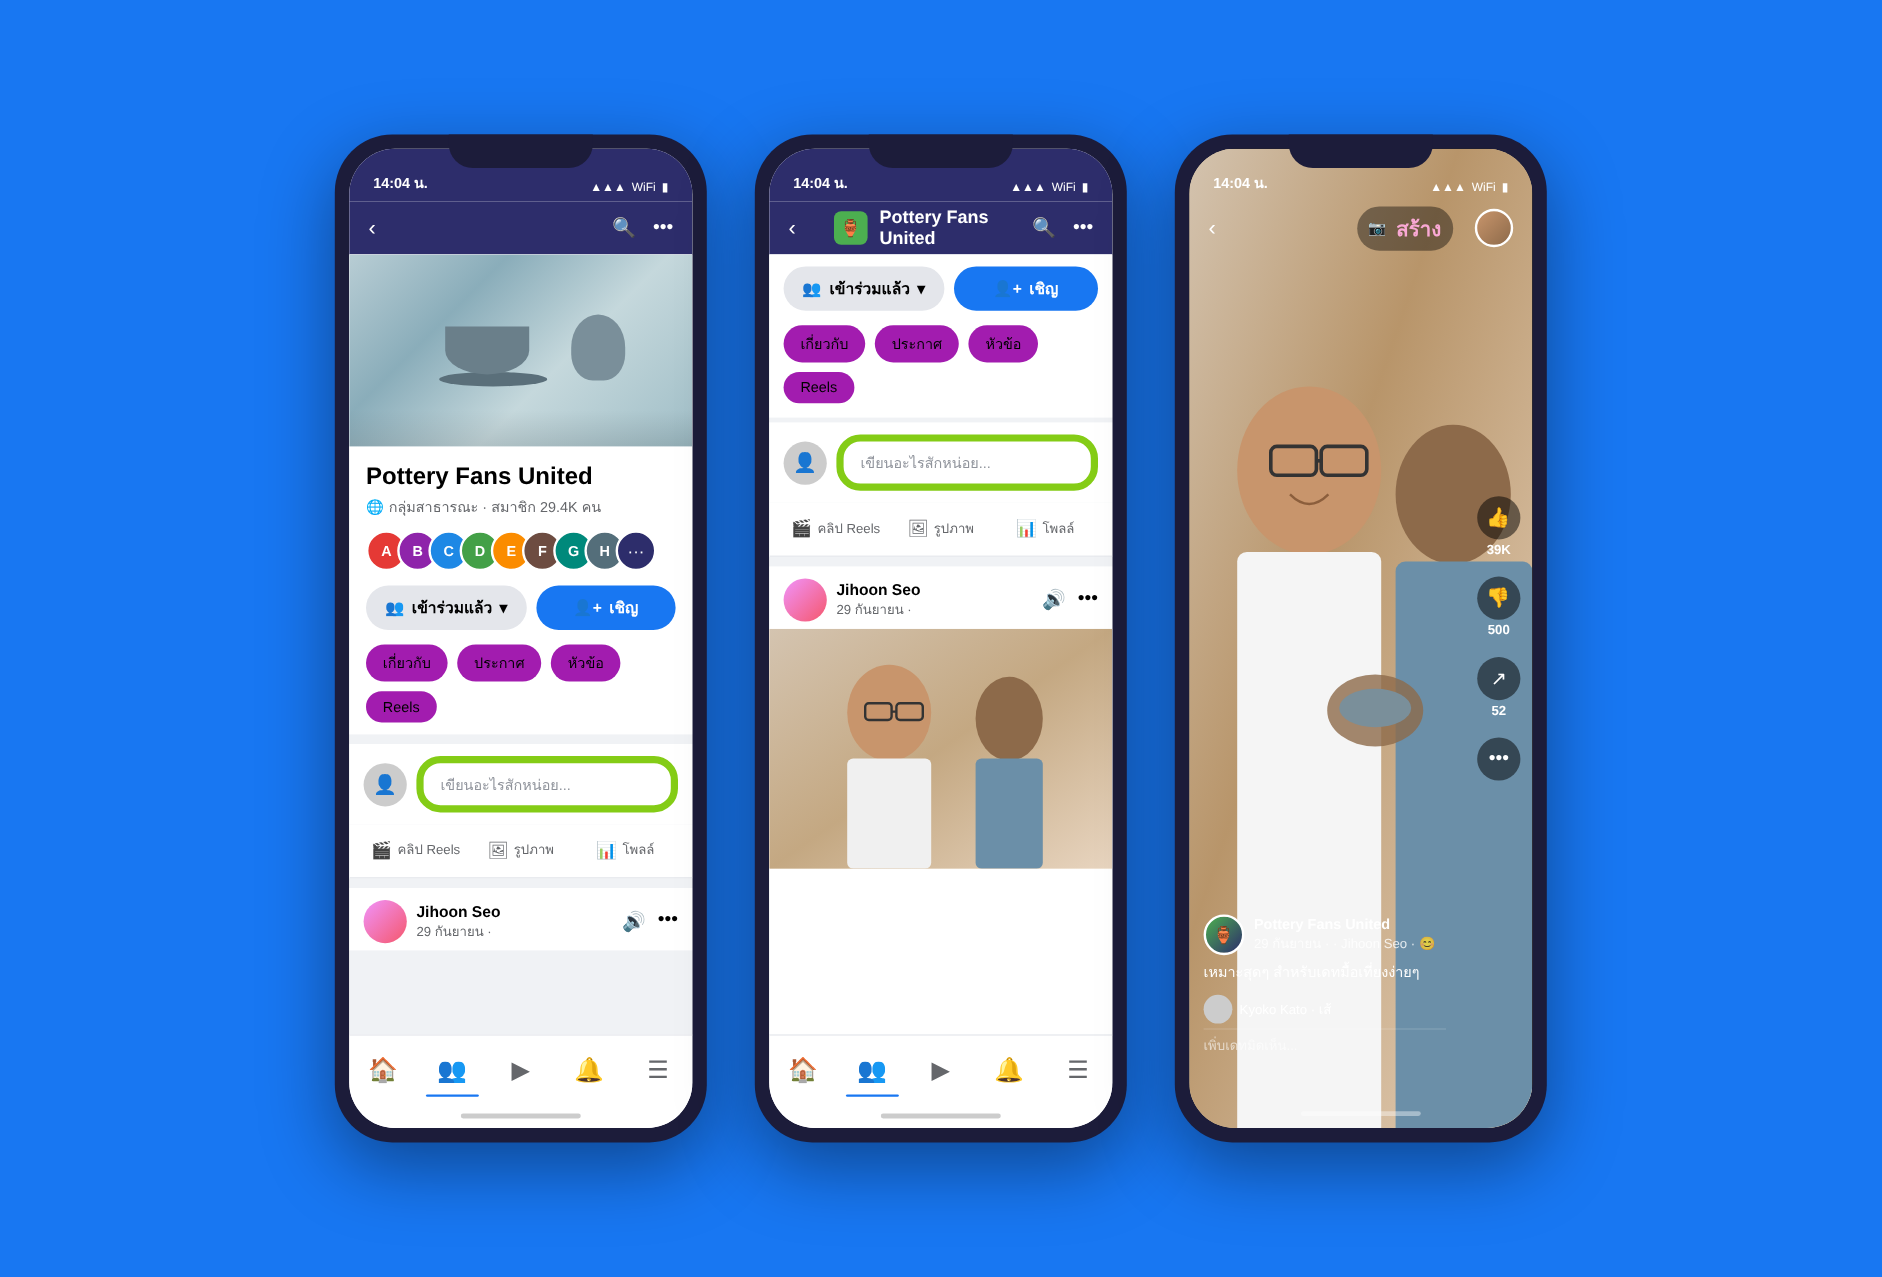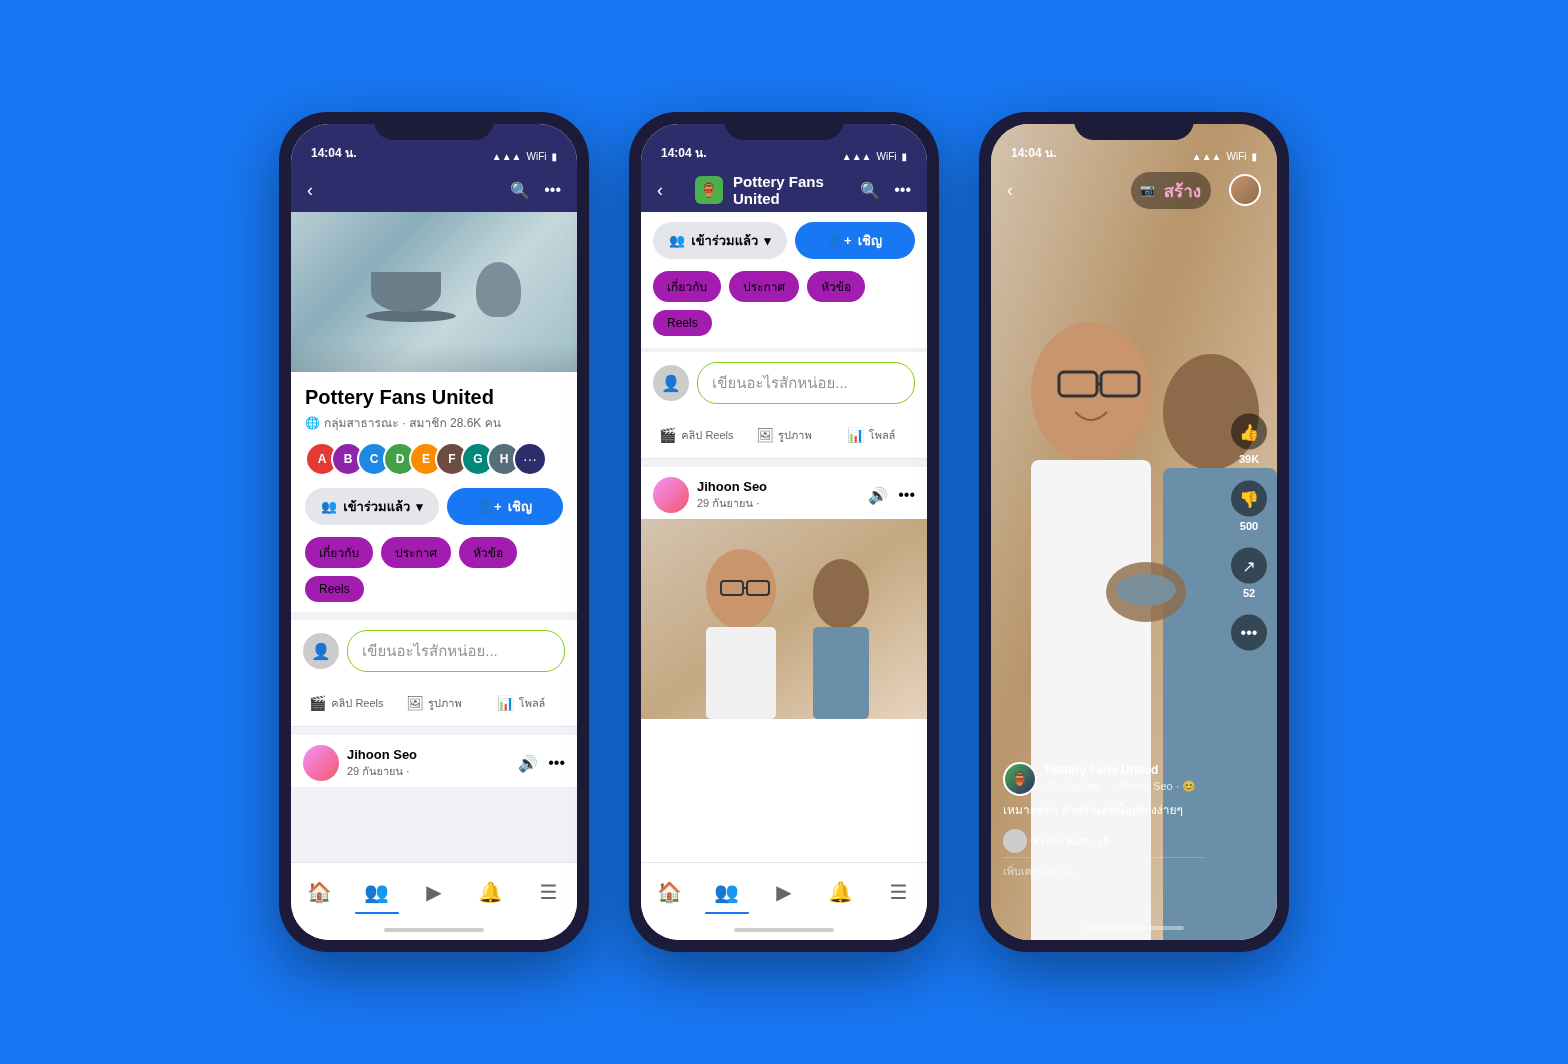--- a/index.html
+++ b/index.html
@@ -297,24 +297,24 @@
       background: #ccc;
       flex-shrink: 0;
       overflow: hidden;
       display: flex;
       align-items: center;
       justify-content: center;
       font-size: 16px;
     }
     .composer-input {
       flex: 1;
-      border: 1px solid #84cc16;
+      border: 6px solid #84cc16;
       border-radius: 20px;
       padding: 8px 14px;
-      font-size: 15px;
+      font-size: 12px;
       color: #90949c;
     }
     .composer-actions {
       background: #fff;
       display: flex;
       gap: 0;
       padding: 6px 12px 8px;
       border-bottom: 1px solid #e4e6eb;
     }
     .composer-action-btn {
@@ -628,21 +628,21 @@
           <div class="bowl-large"></div>
           <div class="bowl-small"></div>
         </div>
         <div class="cover-overlay"></div>
       </div>
 
       <div class="group-info">
         <div class="group-name">Pottery Fans United</div>
         <div class="group-meta">
           <span>🌐</span>
-          <span>กลุ่มสาธารณะ · สมาชิก 28.6K คน</span>
+          <span>กลุ่มสาธารณะ · สมาชิก 29.4K คน</span>
         </div>
         <div class="member-avatars">
           <div class="avatar-circle" style="background:#e53935">A</div>
           <div class="avatar-circle" style="background:#8e24aa">B</div>
           <div class="avatar-circle" style="background:#1e88e5">C</div>
           <div class="avatar-circle" style="background:#43a047">D</div>
           <div class="avatar-circle" style="background:#fb8c00">E</div>
           <div class="avatar-circle" style="background:#6d4c41">F</div>
           <div class="avatar-circle" style="background:#00897b">G</div>
           <div class="avatar-circle" style="background:#546e7a">H</div>

